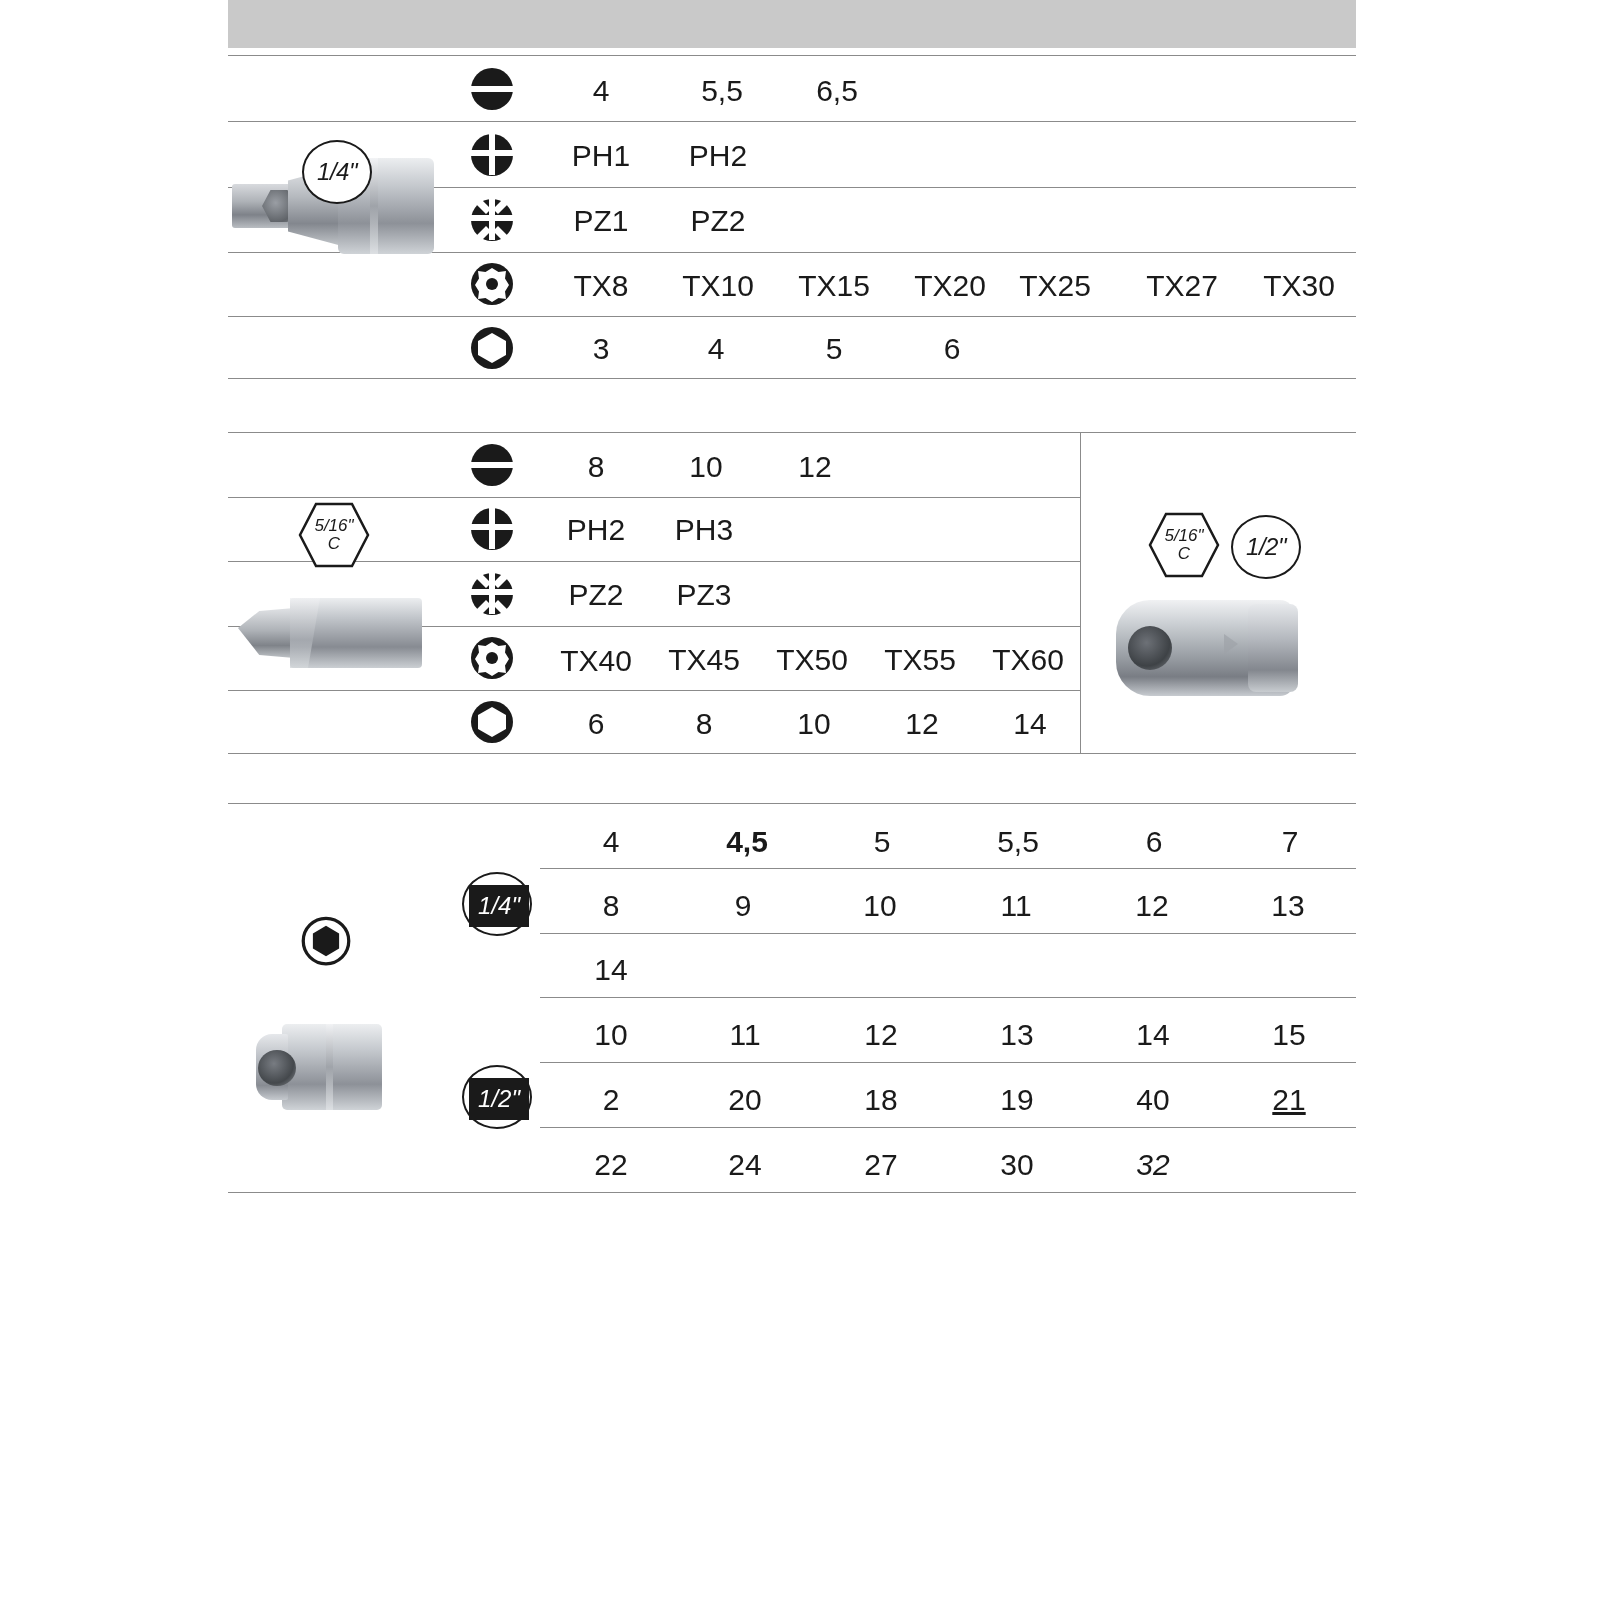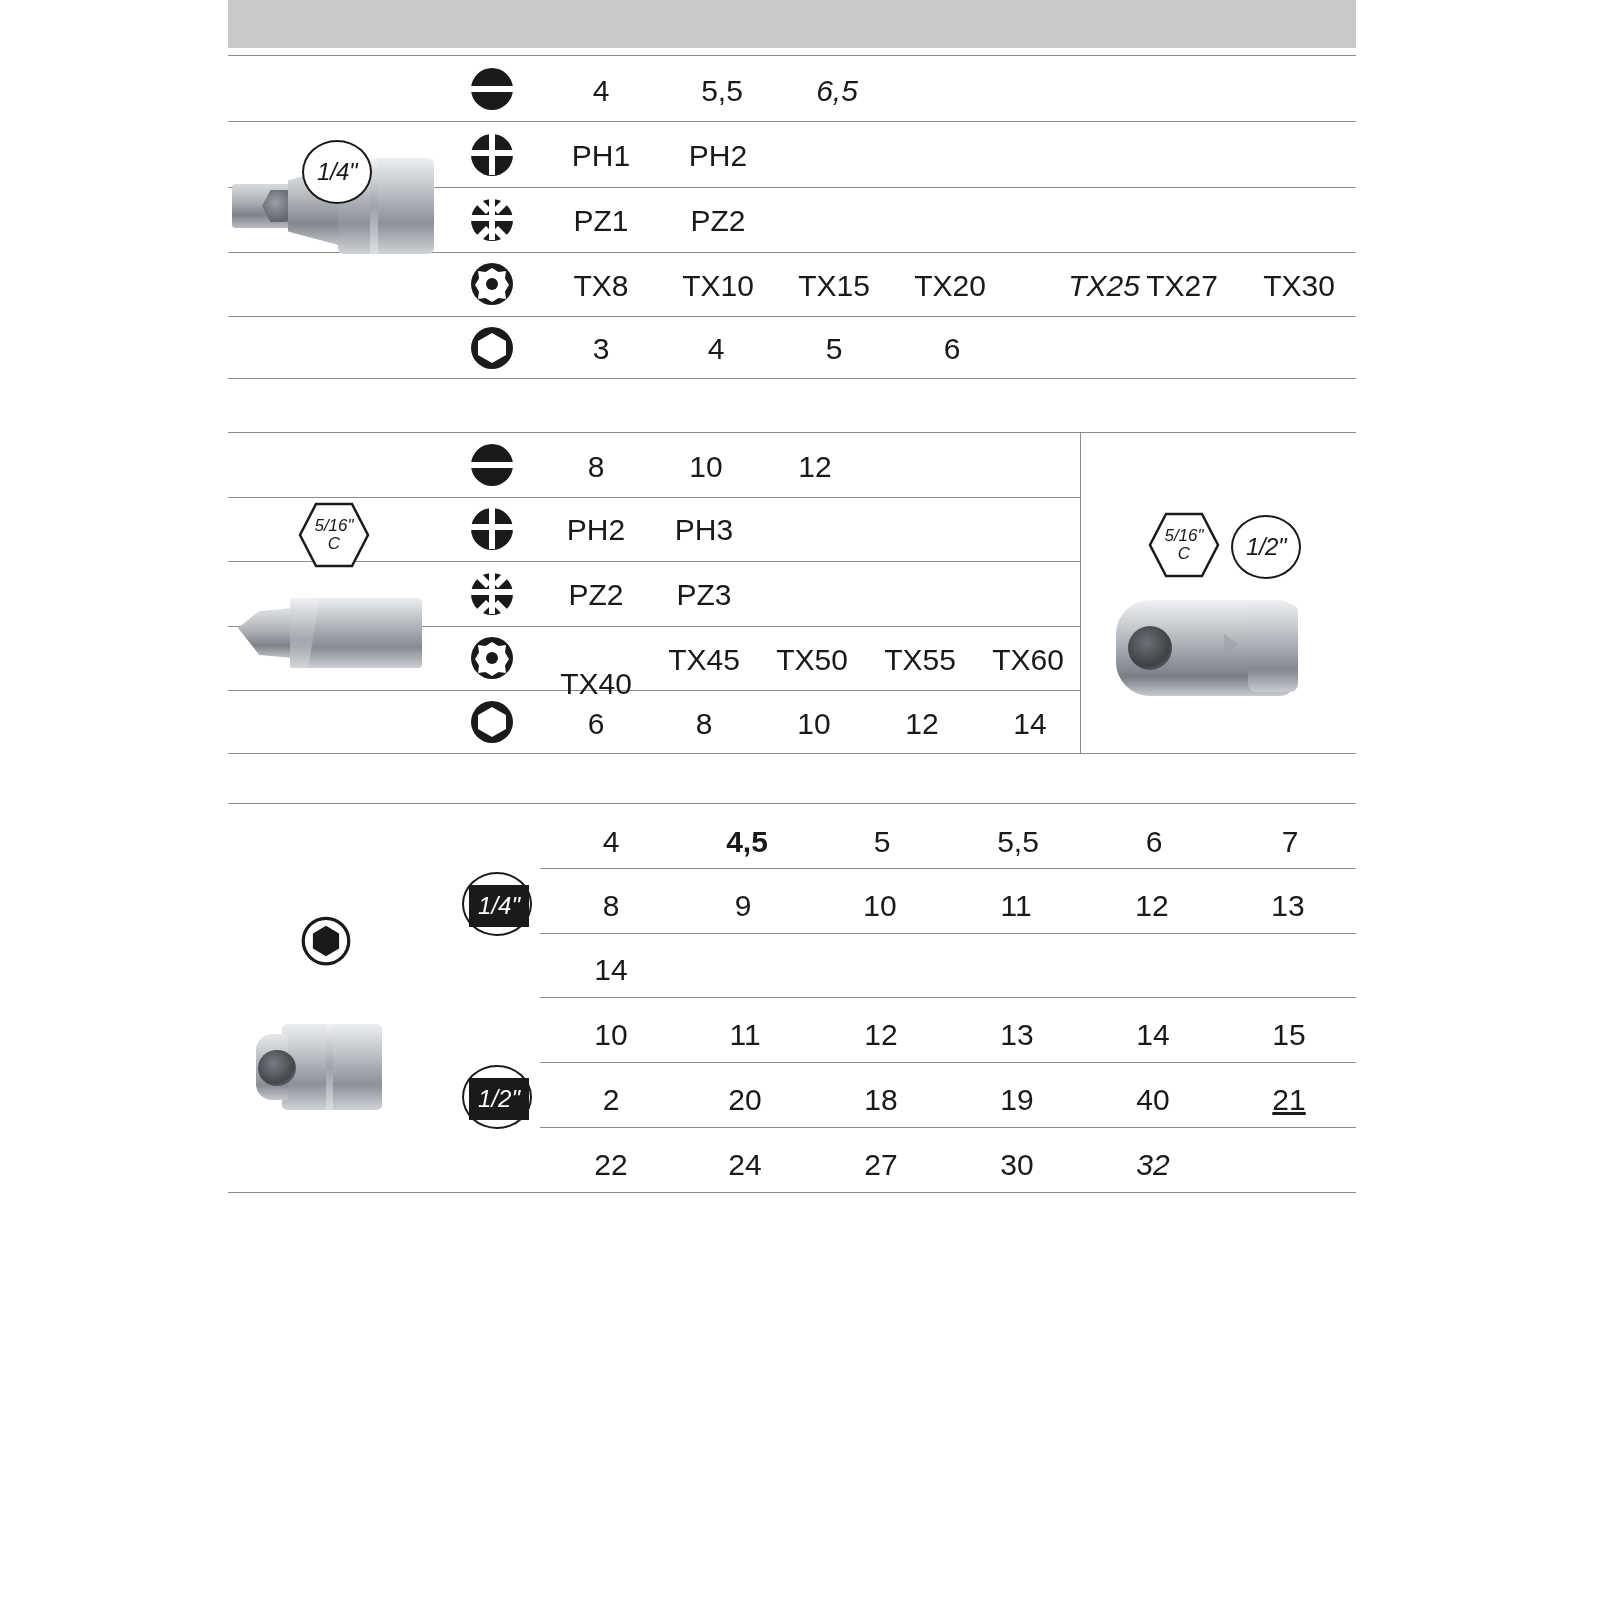--- a/index.html
+++ b/index.html
@@ -258,33 +258,33 @@
 </div>
 <div class="rowlabel-icon" style="left:466px; top:322px;">
   <svg class="icn" width="48" height="48" viewBox="0 0 48 48">
       <circle cx="24" cy="24" r="21" fill="#1a1a1a"></circle>
       <path d="M24 9 L38 17 L38 31 L24 39 L10 31 L10 17 Z" fill="#ffffff"></path>
     </svg>
 </div>
 
 <div class="cell c" style="left:601px; top:74px;">4</div>
 <div class="cell c" style="left:722px; top:74px;">5,5</div>
-<div class="cell c" style="left:837px; top:74px;font-style:italic;">6,5</div>
+<div class="cell c" style="left:837px; top:74px;">6,5</div>
 
 <div class="cell c" style="left:601px; top:139px;">PH1</div>
 <div class="cell c" style="left:718px; top:139px;">PH2</div>
 
 <div class="cell c" style="left:601px; top:204px;">PZ1</div>
 <div class="cell c" style="left:718px; top:204px;">PZ2</div>
 
 <div class="cell c" style="left:601px; top:269px;">TX8</div>
 <div class="cell c" style="left:718px; top:269px;">TX10</div>
 <div class="cell c" style="left:834px; top:269px;">TX15</div>
 <div class="cell c" style="left:950px; top:269px;">TX20</div>
-<div class="cell c" style="left:1104px; top:269px;font-style:italic;">TX25</div>
+<div class="cell c" style="left:1055px; top:269px;">TX25</div>
 <div class="cell c" style="left:1182px; top:269px;">TX27</div>
 <div class="cell c" style="left:1299px; top:269px;">TX30</div>
 
 <div class="cell c" style="left:601px; top:332px;">3</div>
 <div class="cell c" style="left:716px; top:332px;">4</div>
 <div class="cell c" style="left:834px; top:332px;">5</div>
 <div class="cell c" style="left:952px; top:332px;">6</div>
 
 <div class="hr" style="left:228px; top:432px; width:1128px;"></div>
 <div class="hr" style="left:228px; top:497px; width:852px;"></div>
@@ -346,21 +346,21 @@
 <div class="cell c" style="left:596px; top:450px;">8</div>
 <div class="cell c" style="left:706px; top:450px;">10</div>
 <div class="cell c" style="left:815px; top:450px;">12</div>
 
 <div class="cell c" style="left:596px; top:513px;">PH2</div>
 <div class="cell c" style="left:704px; top:513px;">PH3</div>
 
 <div class="cell c" style="left:596px; top:578px;">PZ2</div>
 <div class="cell c" style="left:704px; top:578px;">PZ3</div>
 
-<div class="cell c" style="left:596px; top:667px;">TX40</div>
+<div class="cell c" style="left:596px; top:644px;">TX40</div>
 <div class="cell c" style="left:704px; top:643px;">TX45</div>
 <div class="cell c" style="left:812px; top:643px;">TX50</div>
 <div class="cell c" style="left:920px; top:643px;">TX55</div>
 <div class="cell c" style="left:1028px; top:643px;">TX60</div>
 
 <div class="cell c" style="left:596px; top:707px;">6</div>
 <div class="cell c" style="left:704px; top:707px;">8</div>
 <div class="cell c" style="left:814px; top:707px;">10</div>
 <div class="cell c" style="left:922px; top:707px;">12</div>
 <div class="cell c" style="left:1030px; top:707px;">14</div>

